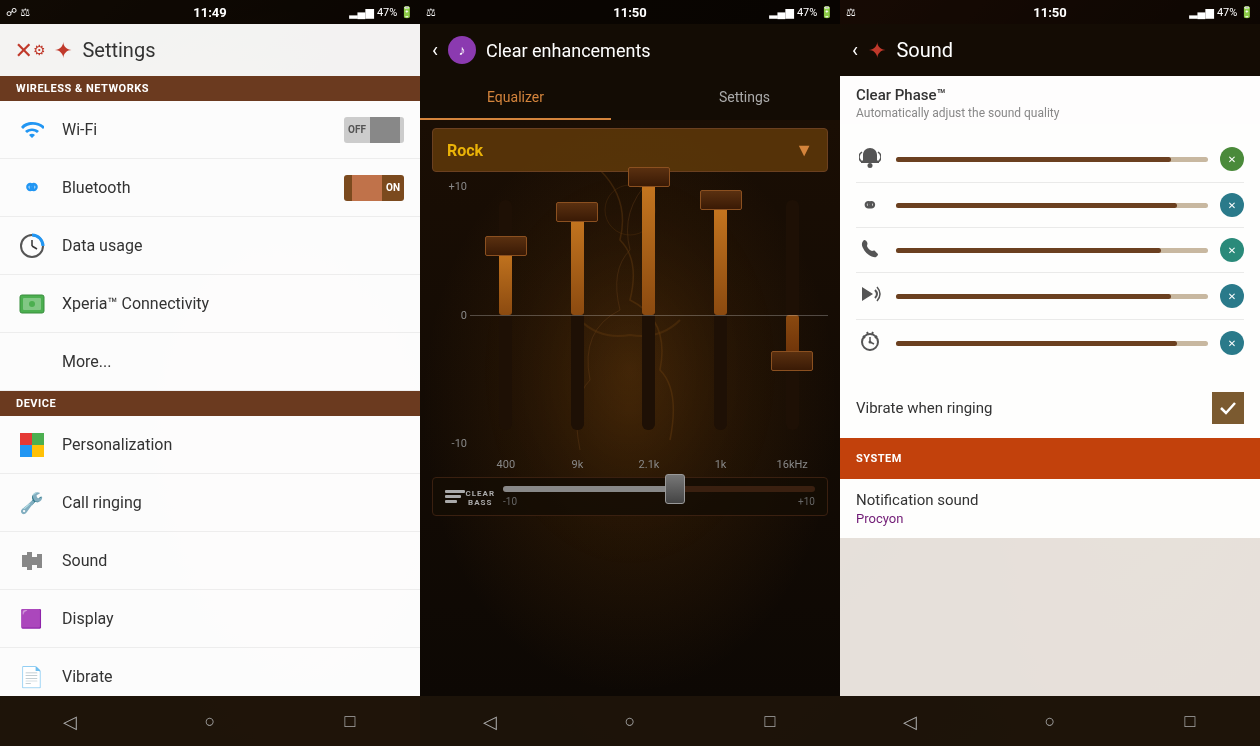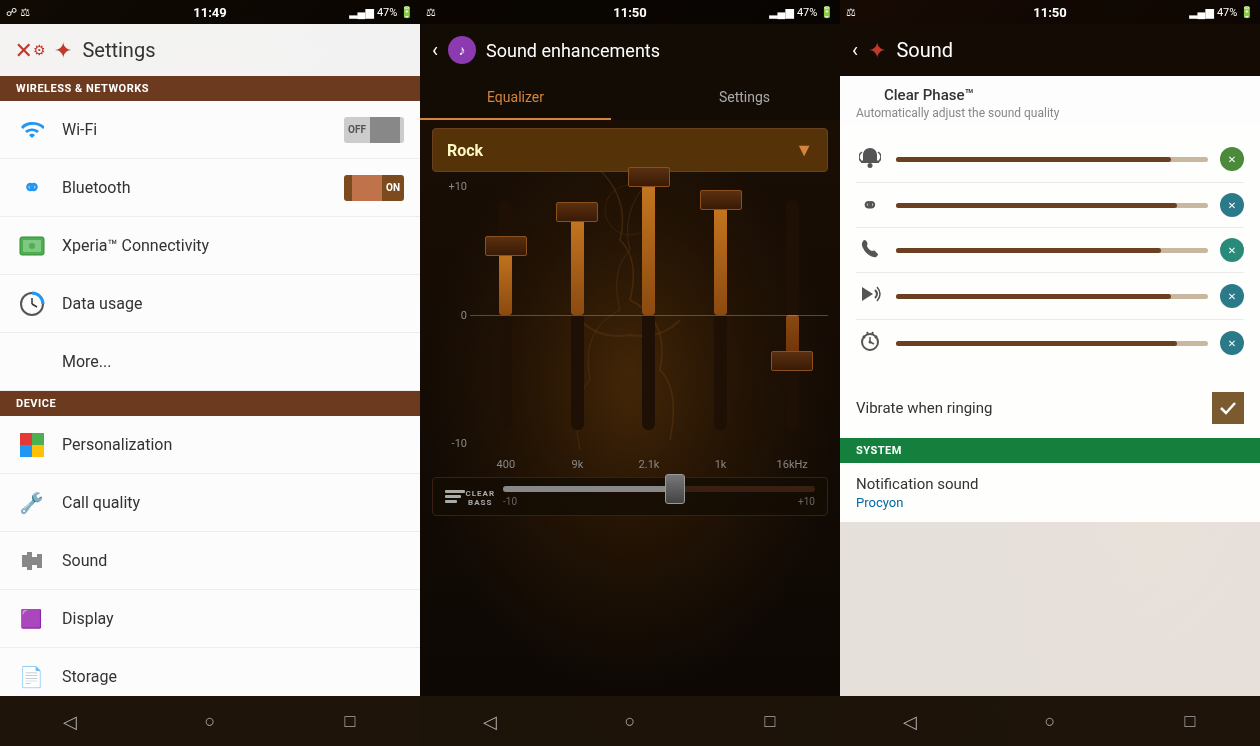--- a/index.html
+++ b/index.html
@@ -308,21 +308,21 @@
       border: 1px solid #6b4020;
       border-radius: 4px;
       height: 44px;
       display: flex;
       align-items: center;
       padding: 0 14px;
       justify-content: space-between;
     }
     .eq-selector-label {
       font-size: 16px;
-      color: #fef9c3;
+      color: #eab308;
       font-weight: bold;
     }
     .eq-selector-arrow {
       color: #d4843c;
       font-size: 18px;
     }
 
     .clear-bass-area {
       position: relative;
       z-index: 10;
@@ -426,21 +426,20 @@
       position: relative;
       z-index: 5;
       background: rgba(245,240,235,0.93);
     }
 
     .ss-section-title {
       padding: 12px 16px 4px;
       font-size: 15px;
       color: #333;
       font-weight: 500;
-      margin-left: 28px;
     }
     .ss-section-subtitle {
       padding: 0 16px 8px;
       font-size: 12px;
       color: #888;
     }
 
     .volume-card {
       background: rgba(255,255,255,0.95);
       margin: 0;
@@ -513,39 +512,39 @@
       height: 32px;
       background: #7b5a30;
       display: flex;
       align-items: center;
       justify-content: center;
       font-size: 16px;
       color: #fff;
     }
 
     .ss-section-bar {
-      background: #15803d;
+      background: #c2410c;
       color: #fff;
       font-size: 11px;
       font-weight: bold;
-      padding: 6px 16px;
+      padding: 14px 16px;
       letter-spacing: 0.5px;
     }
 
     .notification-row {
       padding: 12px 16px;
       background: rgba(255,255,255,0.95);
     }
     .notification-label {
       font-size: 15px;
       color: #333;
     }
     .notification-value {
       font-size: 13px;
-      color: #0369a1;
+      color: #701a75;
       margin-top: 2px;
     }
   </style>
 </head>
 <body>
 
 <div class="panel settings-panel">
   <div class="panel-bg"></div>
 
   <div class="status-bar">
@@ -586,46 +585,46 @@
       </div>
     </div>
 
     <div class="settings-item">
       <div class="item-icon" style="color:#2196F3; font-size:22px; font-weight:bold;">⚭</div>
       <span class="item-label">Bluetooth</span>
       <div class="toggle toggle-on">
         <div class="toggle-thumb"></div>
         <span class="toggle-label-on">ON</span>
       </div>
-    </div>
-
-    <div class="settings-item">
-      <div class="item-icon">
-        <svg width="28" height="22" viewBox="0 0 28 22">
-          <rect x="2" y="2" width="24" height="18" rx="2" fill="#4CAF50" stroke="#388E3C" stroke-width="1"></rect>
-          <rect x="5" y="5" width="18" height="12" rx="1" fill="#81C784"></rect>
-          <circle cx="14" cy="11" r="3" fill="#4CAF50"></circle>
-        </svg>
-      </div>
-      <span class="item-label">Xperia™ Connectivity</span>
     </div>
 
     <div class="settings-item">
       <div class="item-icon">
         <svg width="26" height="26" viewBox="0 0 26 26">
           <circle cx="13" cy="13" r="11" fill="none" stroke="#555" stroke-width="2"></circle>
           <path d="M13 2 A11 11 0 0 1 24 13" fill="none" stroke="#2196F3" stroke-width="3"></path>
           <path d="M13 13 L13 7" stroke="#333" stroke-width="1.5"></path>
           <path d="M13 13 L18 16" stroke="#333" stroke-width="1.5"></path>
         </svg>
       </div>
       <span class="item-label">Data usage</span>
     </div>
 
     <div class="settings-item">
+      <div class="item-icon">
+        <svg width="28" height="22" viewBox="0 0 28 22">
+          <rect x="2" y="2" width="24" height="18" rx="2" fill="#4CAF50" stroke="#388E3C" stroke-width="1"></rect>
+          <rect x="5" y="5" width="18" height="12" rx="1" fill="#81C784"></rect>
+          <circle cx="14" cy="11" r="3" fill="#4CAF50"></circle>
+        </svg>
+      </div>
+      <span class="item-label">Xperia™ Connectivity</span>
+    </div>
+
+    <div class="settings-item">
       <div class="item-icon"></div>
       <span class="item-label">More...</span>
     </div>
 
     <div class="section-header">
       <span>DEVICE</span>
     </div>
 
     <div class="settings-item">
       <div class="item-icon">
@@ -634,21 +633,21 @@
           <rect x="14" y="2" width="12" height="12" fill="#4CAF50"></rect>
           <rect x="2" y="14" width="12" height="12" fill="#2196F3"></rect>
           <rect x="14" y="14" width="12" height="12" fill="#FFC107"></rect>
         </svg>
       </div>
       <span class="item-label">Personalization</span>
     </div>
 
     <div class="settings-item">
       <div class="item-icon" style="font-size:20px; color:#888; transform: scaleX(-1);">🔧</div>
-      <span class="item-label">Call quality</span>
+      <span class="item-label">Call ringing</span>
     </div>
 
     <div class="settings-item">
       <div class="item-icon">
         <svg width="26" height="26" viewBox="0 0 26 26">
           <rect x="3" y="7" width="5" height="12" fill="#888"></rect>
           <rect x="8" y="4" width="5" height="18" fill="#888"></rect>
           <rect x="13" y="9" width="5" height="8" fill="#888"></rect>
           <rect x="18" y="6" width="5" height="14" fill="#888"></rect>
         </svg>
@@ -656,21 +655,21 @@
       <span class="item-label">Sound</span>
     </div>
 
     <div class="settings-item">
       <div class="item-icon" style="font-size:18px;">🟪</div>
       <span class="item-label">Display</span>
     </div>
 
     <div class="settings-item">
       <div class="item-icon" style="font-size:20px;">📄</div>
-      <span class="item-label">Storage</span>
+      <span class="item-label">Vibrate</span>
     </div>
 
   </div>
 
   <div class="nav-bar">
     <div class="nav-btn">◁</div>
     <div class="nav-btn">○</div>
     <div class="nav-btn">□</div>
   </div>
 </div>
@@ -686,21 +685,21 @@
     <div class="icons">
       <span>▂▄▆</span>
       <span>47%</span>
       <span>🔋</span>
     </div>
   </div>
 
   <div class="sound-header">
     <span class="back-arrow">‹</span>
     <div class="sound-header-icon">♪</div>
-    <span class="title">Sound enhancements</span>
+    <span class="title">Clear enhancements</span>
   </div>
 
   <div class="sound-tabs">
     <div class="sound-tab active">
       <span>Equalizer</span>
     </div>
     <div class="sound-tab inactive">
       <span>Settings</span>
     </div>
   </div>

